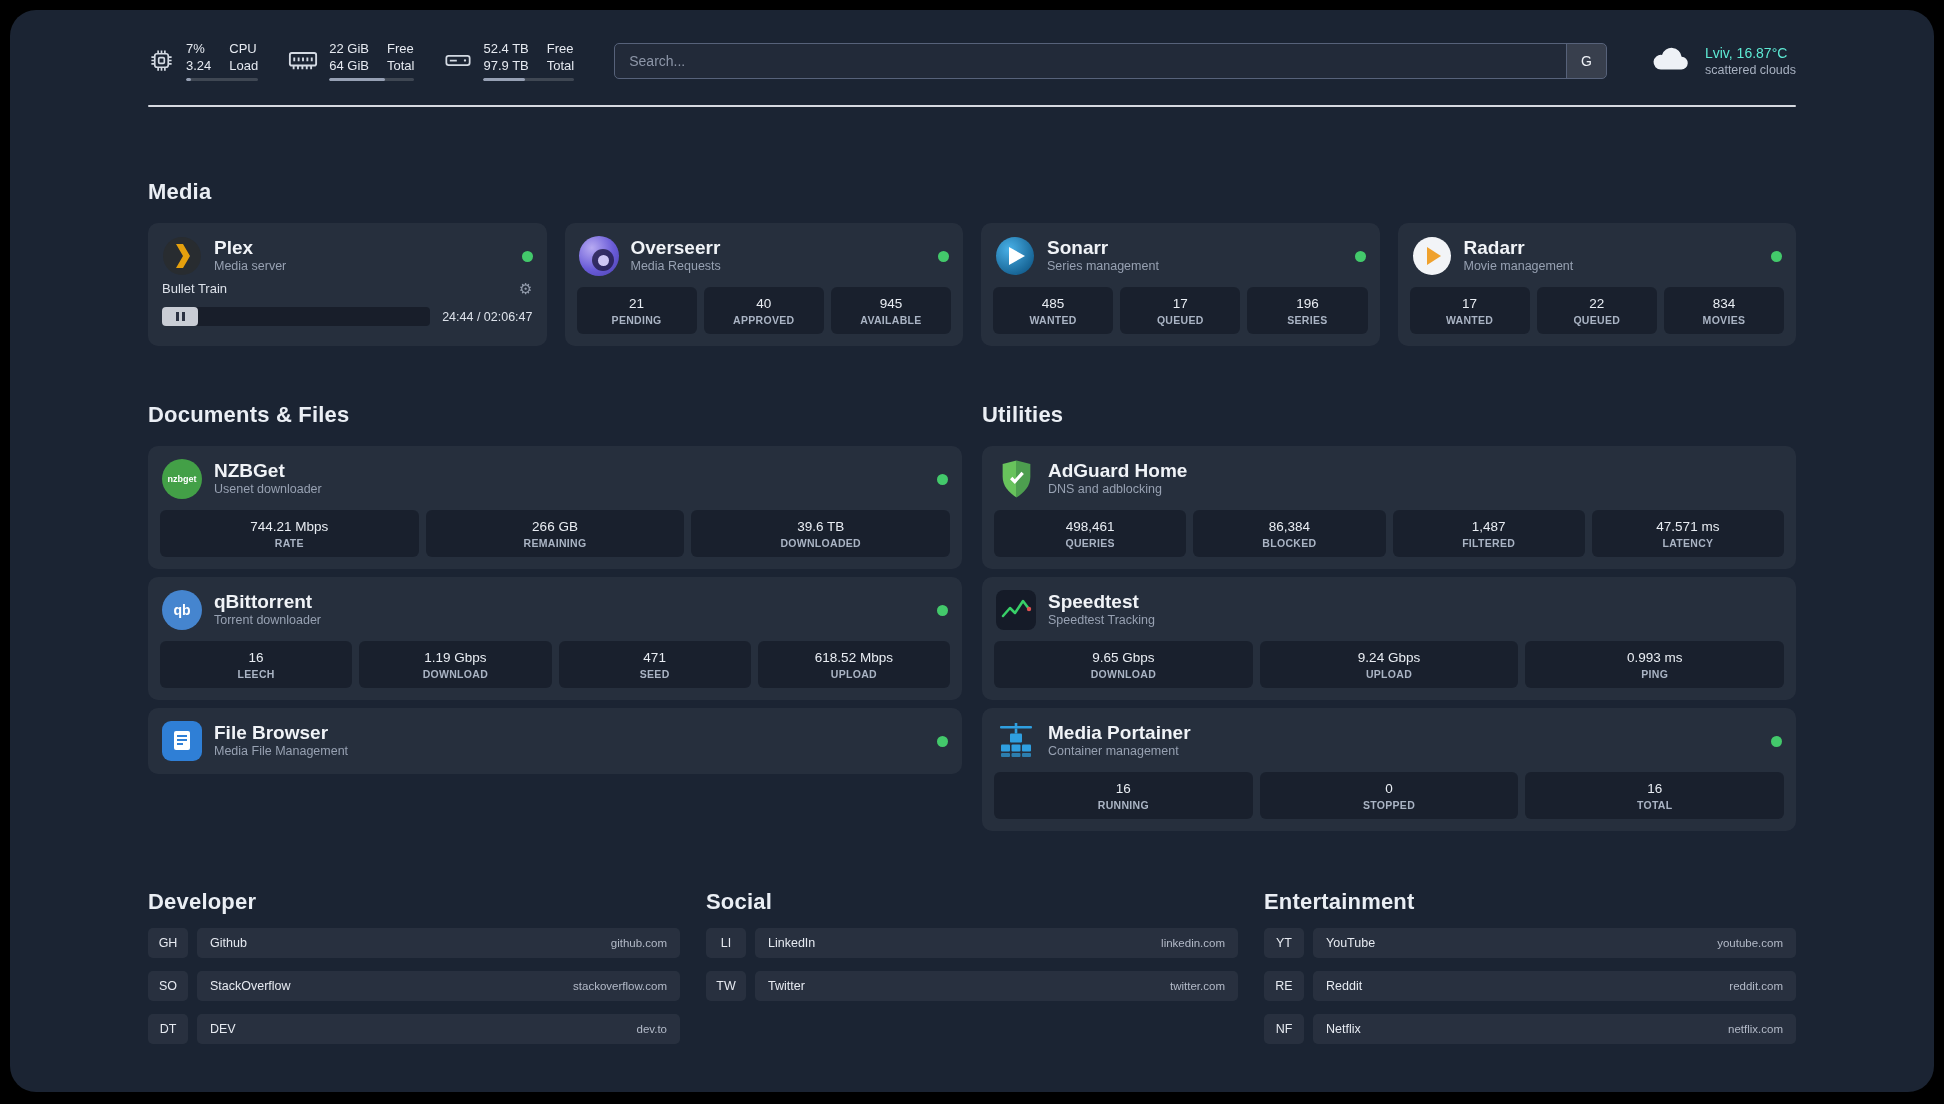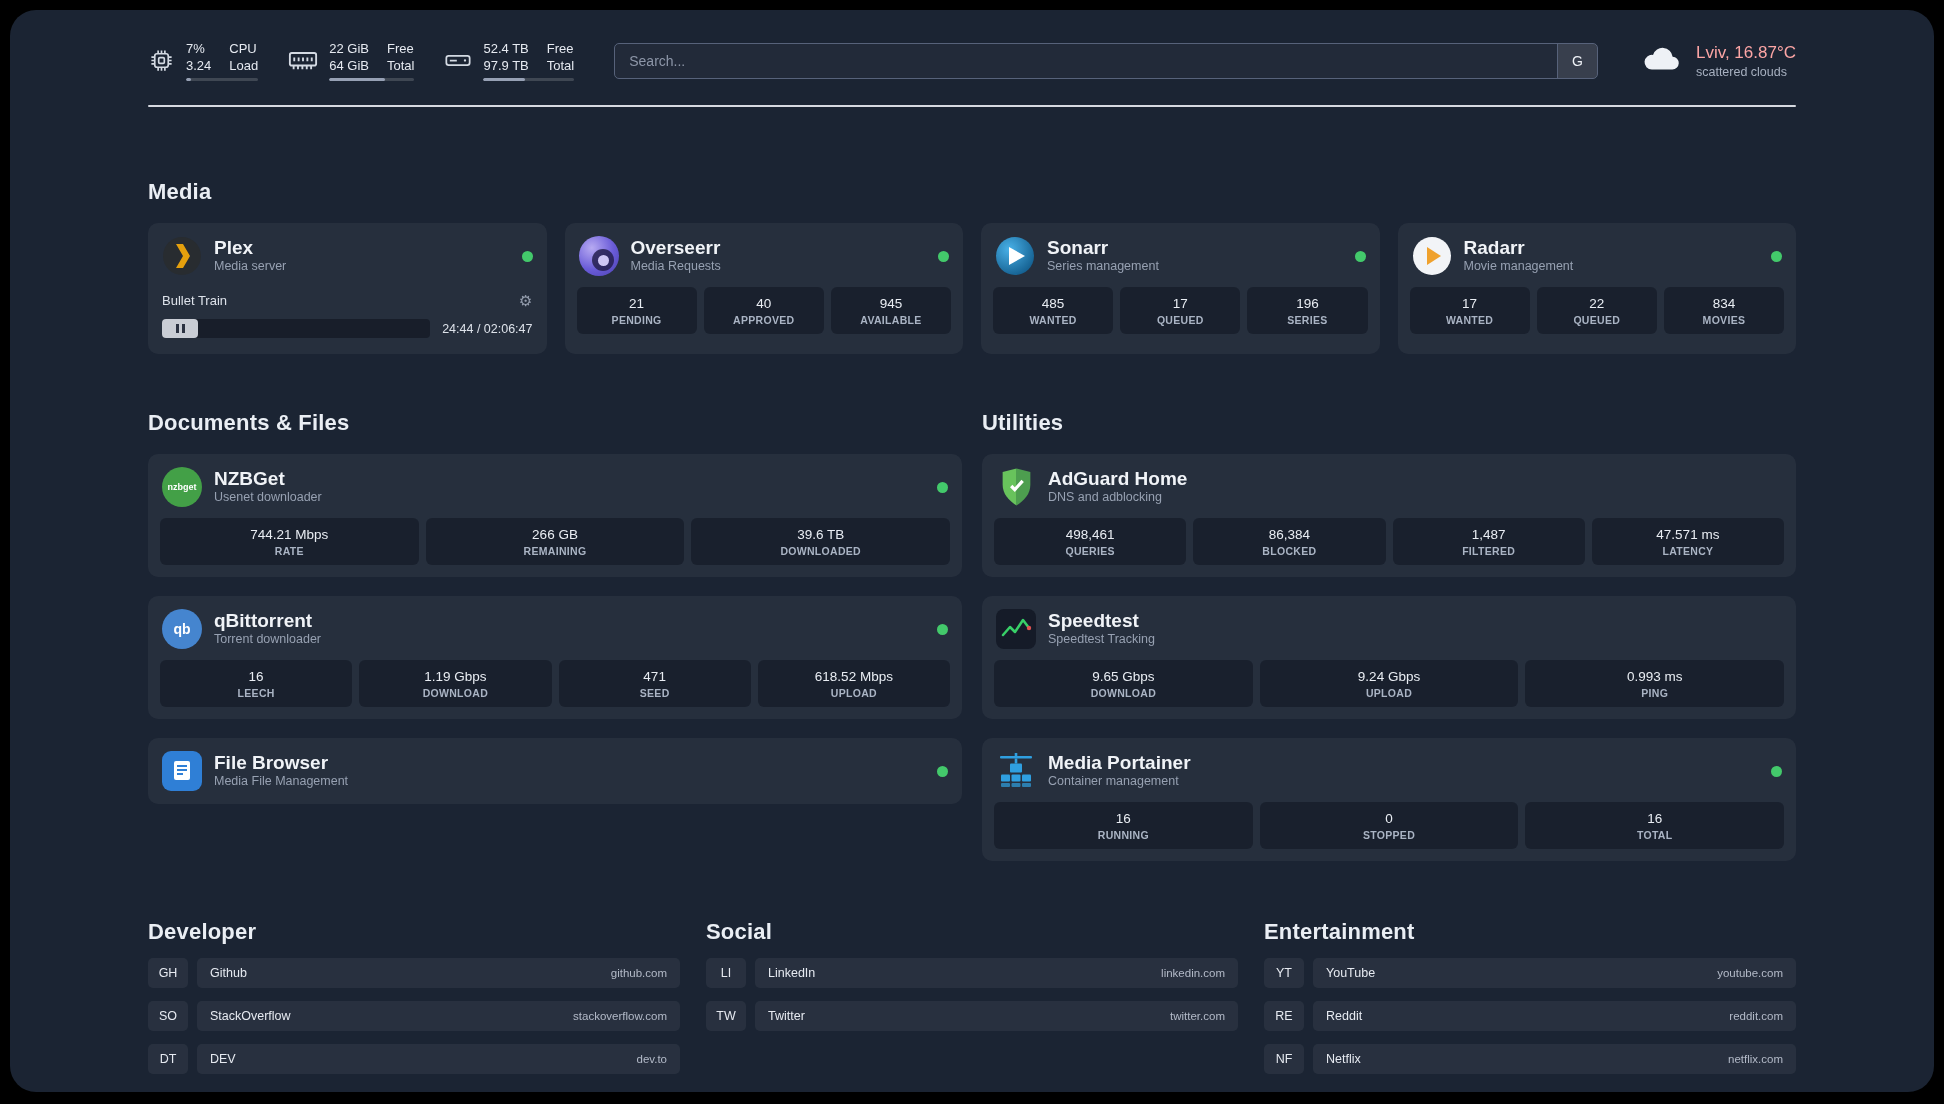--- a/index.html
+++ b/index.html
@@ -16,53 +16,53 @@
   .sys-row{display:flex;gap:18px}
   .sys-col{display:flex;flex-direction:column}
   .sys-val,.sys-lab{font-size:13px;line-height:17px;color:#e6eaf1;white-space:nowrap}
   .sys-bar{margin-top:4px;height:3px;background:rgba(255,255,255,.16);border-radius:2px;overflow:hidden}
   .sys-fill{height:100%;background:#96a0b4;border-radius:2px}
   .searchbar{flex:1;display:flex;align-items:stretch;height:36px;margin:0 42px 0 40px;border:1px solid #57627a;border-radius:5px;background:rgba(255,255,255,.03);overflow:hidden}
   .searchbar input{flex:1;background:transparent;border:0;outline:0;color:#e6eaf1;font-size:14px;padding:0 14px;font-family:inherit}
   .searchbar input::placeholder{color:#8d96a8}
   .search-provider{width:40px;display:flex;align-items:center;justify-content:center;background:rgba(255,255,255,.1);color:#eef1f6;font-size:14px;border-left:1px solid #57627a;cursor:pointer}
   .weather{display:flex;align-items:center;gap:12px}
-  .weather-loc{font-size:17px;color:#fca5a5;white-space:nowrap}
+  .weather-loc{font-size:14px;color:#5eead4;white-space:nowrap}
   .weather-cond{font-size:12.5px;color:#a7b0c0;margin-top:2px;white-space:nowrap}
   .divider{margin-top:24px;height:2px;background:rgba(240,243,248,.88);border-radius:1px}
 
   
   .section-title{font-size:22px;font-weight:600;color:#eaeef4;letter-spacing:.2px}
   .media-section{margin-top:72px}
   .media-grid{margin-top:18px;display:grid;grid-template-columns:repeat(4,1fr);gap:18px}
   .card{background:rgba(255,255,255,.05);border-radius:10px;padding:10px 12px 12px;position:relative;cursor:pointer}
   .card-head{display:flex;align-items:center;gap:12px;padding:2px 2px 0;min-height:44px}
   .svc-icon{width:40px;height:40px;flex:0 0 40px;display:flex;align-items:center;justify-content:center}
   .icon-circle{width:40px;height:40px;border-radius:50%;display:flex;align-items:center;justify-content:center;color:#fff;font-weight:bold}
   .svc-title{font-size:19px;font-weight:600;color:#f0f3f7;line-height:19px}
   .svc-sub{font-size:12.5px;color:#97a1b2;line-height:16px;margin-top:1px}
   .dot{width:11px;height:11px;border-radius:50%;background:#43c96b;margin-left:auto;flex:0 0 11px}
   .stats{display:flex;gap:7px;margin-top:10px}
   .stat{flex:1;background:rgba(10,16,27,.45);border-radius:6px;padding:9px 4px 8px;text-align:center}
   .stat-v{font-size:13.5px;color:#e9edf3;white-space:nowrap}
   .stat-l{font-size:10.5px;font-weight:700;color:#aab4c4;margin-top:3px;letter-spacing:.3px}
 
   
-  .np-row{display:flex;align-items:center;margin-top:16px;padding:0 2px}
+  .np-row{display:flex;align-items:center;margin-top:4px;padding:0 2px}
   .np-title{font-size:13px;color:#dde2ea}
   .gear{margin-left:auto;color:#959eae;font-size:15px;cursor:pointer;line-height:1}
   .player-row{display:flex;align-items:center;margin-top:7px;gap:12px;padding:4px 2px}
   .media-bar{flex:1;height:19px;background:rgba(9,14,24,.5);border-radius:4px;display:flex;align-items:center;cursor:pointer}
   .pause-chip{width:36px;height:19px;background:#c9cdd5;border-radius:4px;display:flex;align-items:center;justify-content:center;gap:3px;cursor:pointer}
   .pbar{width:3px;height:9px;background:#2b3242}
   .np-time{font-size:12.5px;color:#dde2ea;white-space:nowrap}
 
   
   .two-col{margin-top:56px;display:grid;grid-template-columns:1fr 1fr;gap:20px;align-items:start}
-  .col-cards{display:flex;flex-direction:column;gap:19px;margin-top:18px}
+  .col-cards{display:flex;flex-direction:column;gap:8px;margin-top:18px}
 
   
   .ovsr{background:radial-gradient(circle at 32% 30%,#b7aaf2,#6a5cd8 55%,#4a3fb0);position:relative;overflow:hidden;border-radius:50%}
   .ovsr::after{content:"";position:absolute;width:22px;height:22px;border-radius:50%;right:5px;bottom:5px;background:#241f4e;opacity:.85}
   .ovsr::before{content:"";position:absolute;width:11px;height:11px;border-radius:50%;right:10px;bottom:10px;background:#cfc6f5;z-index:1}
   .nzb{background:#43a047;font-size:9px;font-weight:bold}
   .qb{background:#4585cf;font-size:14px}
 
   
   .bookmarks{margin-top:58px;display:grid;grid-template-columns:repeat(3,1fr);gap:26px;padding-bottom:40px}

